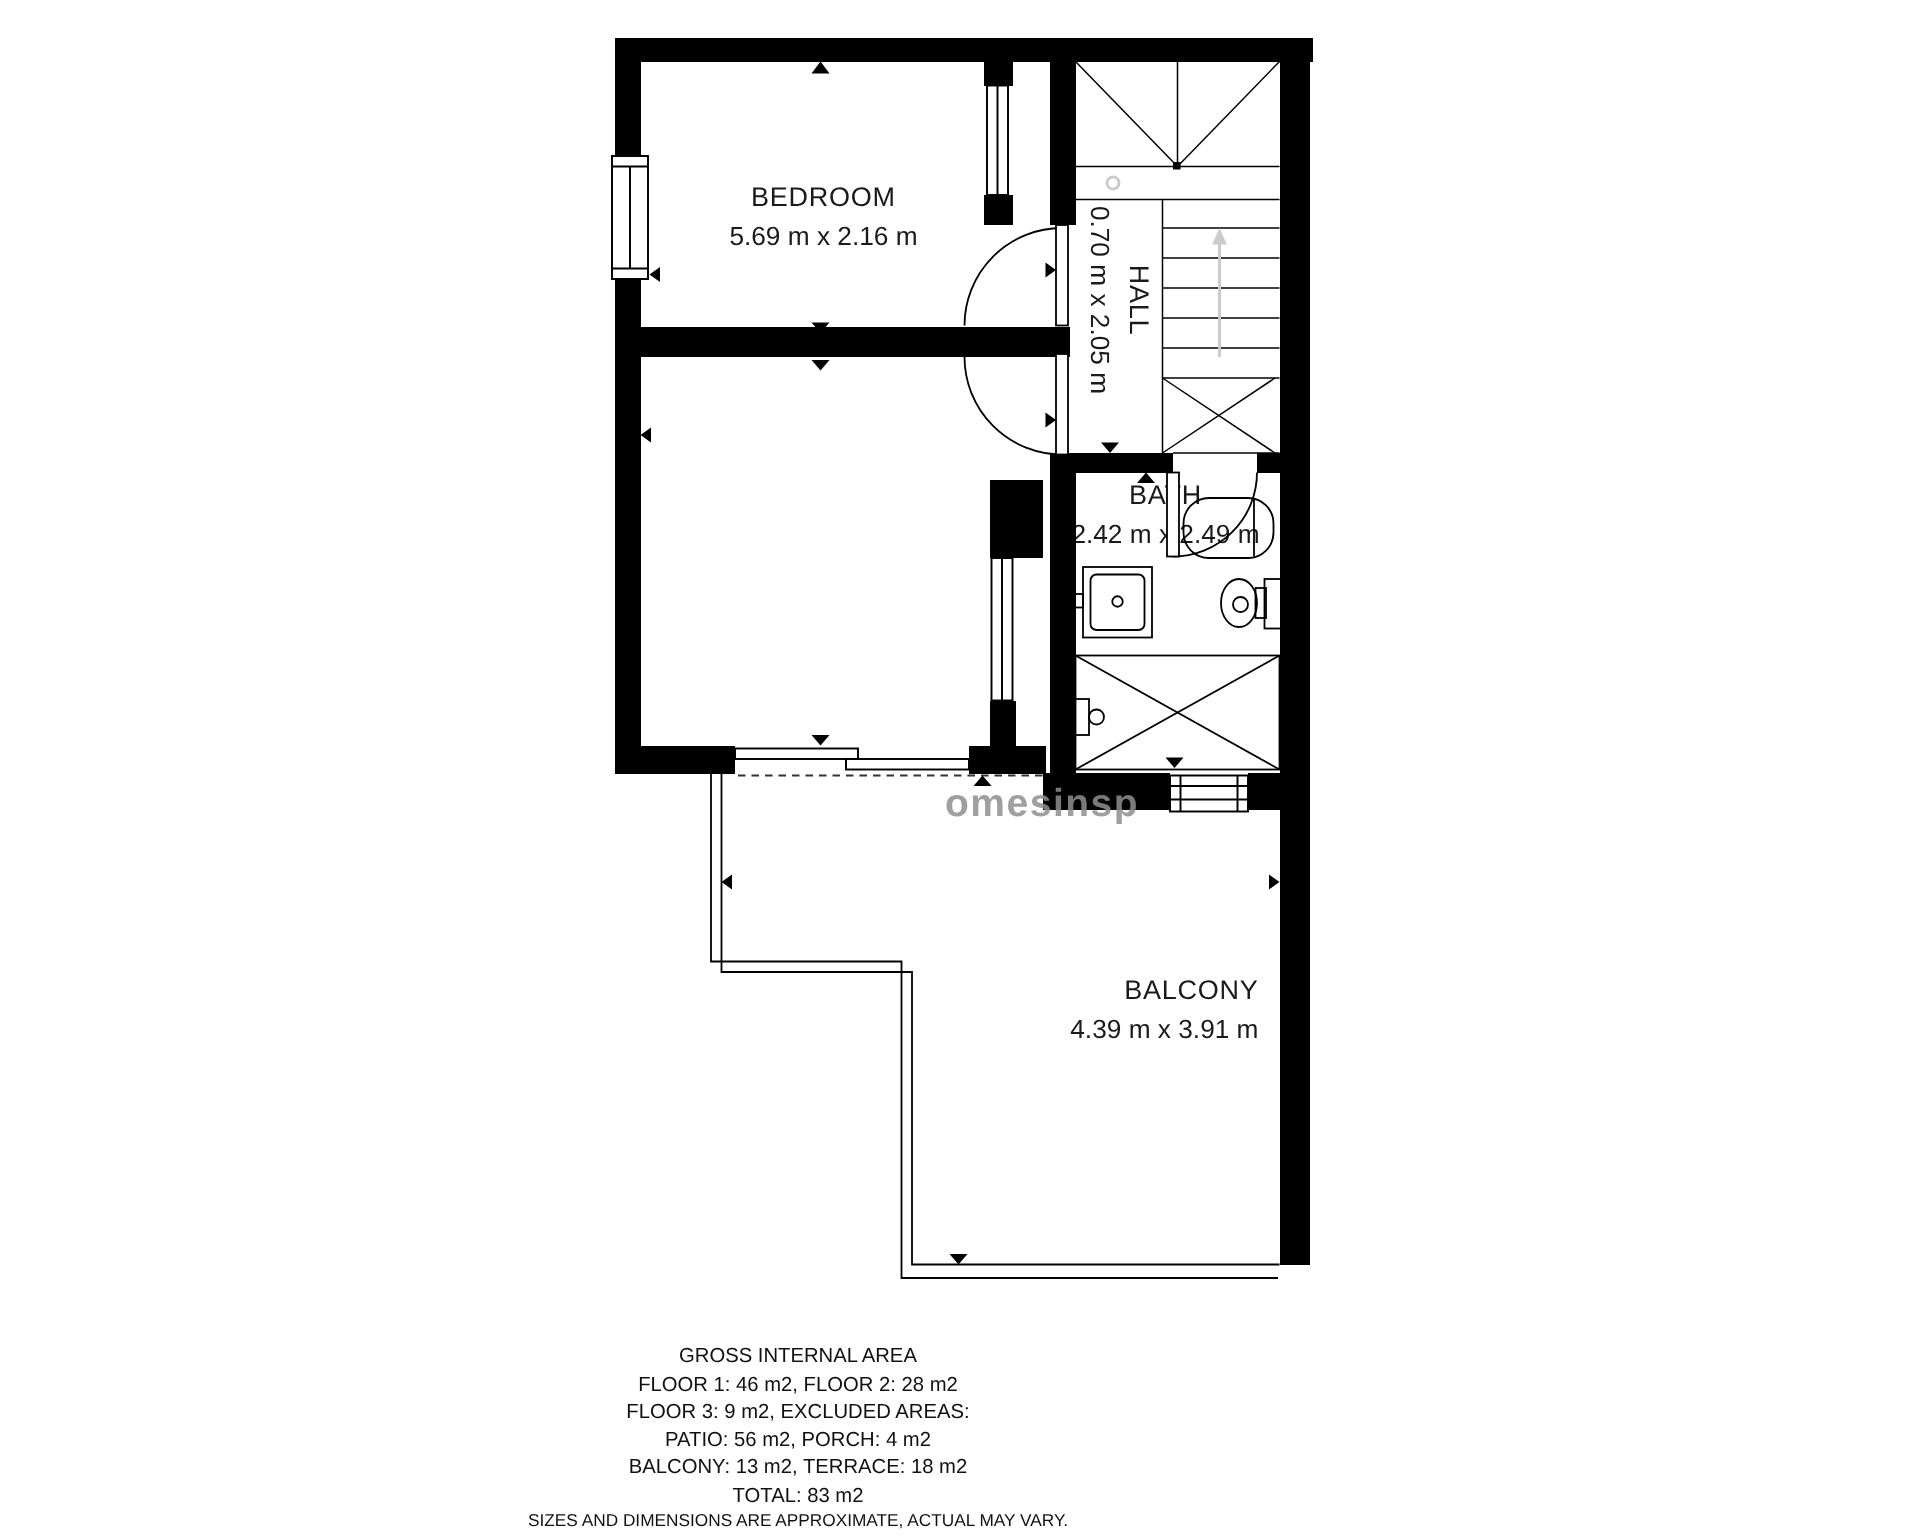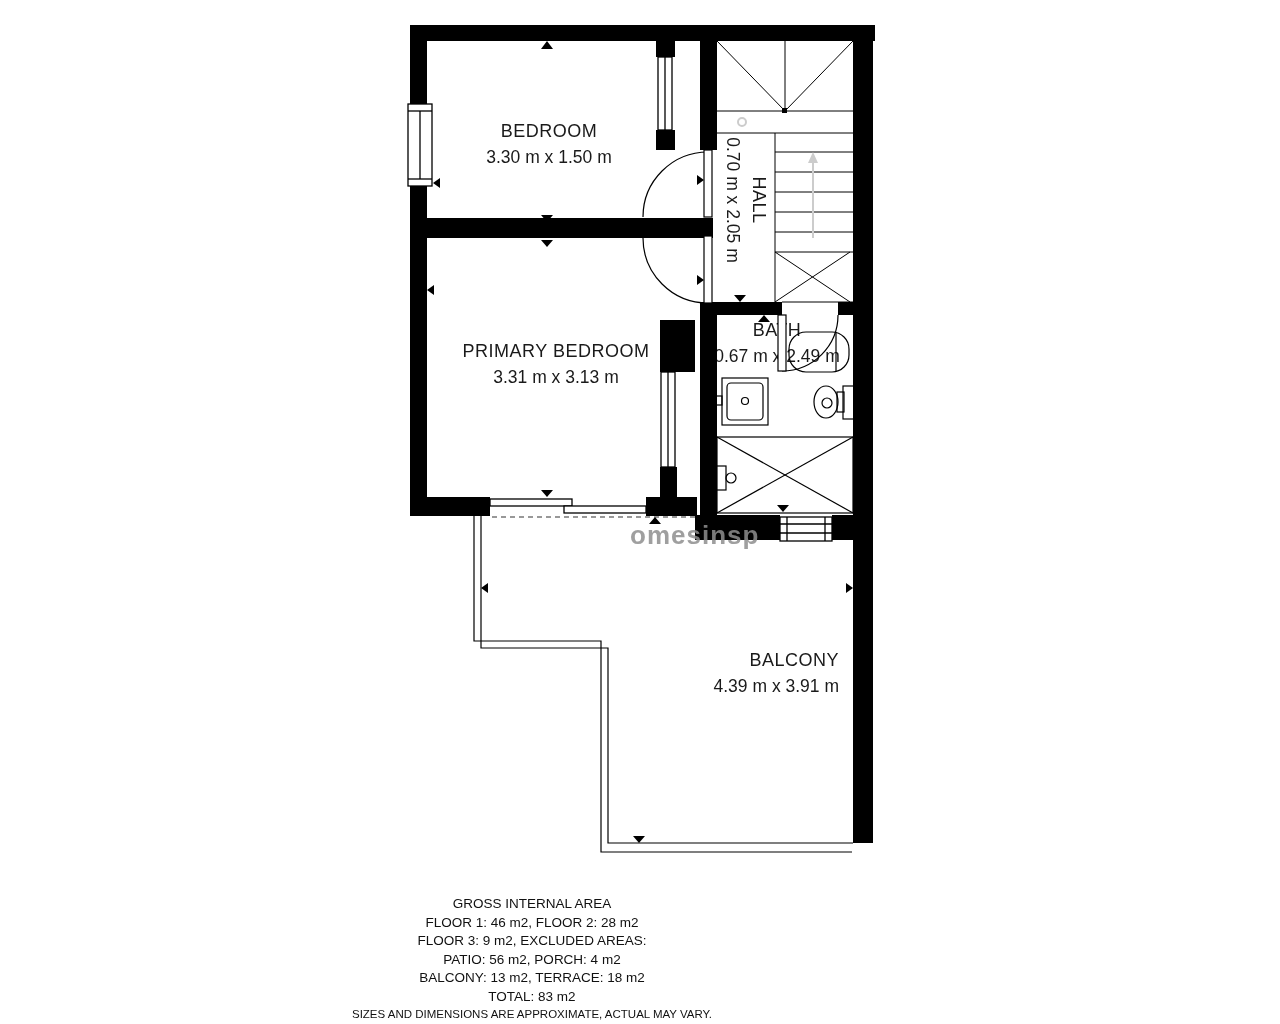--- a/index.html
+++ b/index.html
@@ -20,33 +20,29 @@
   .f-disclaimer{font-size:11.5px;line-height:17px;color:#111;margin-top:0;}
 </style>
 </head>
 <body>
 
 <div id="canvas">
 
   <div id="labels" class="layer">
     <div class="room-label" style="left:429px;top:118px;width:240px;">
       <div class="room-name">BEDROOM</div>
-      <div class="room-dims">3.30 m x 1.50 m</div>
-    </div>
-    <div class="room-label" style="left:416px;top:338px;width:280px;">
-      <div class="room-name">PRIMARY BEDROOM</div>
-      <div class="room-dims">3.31 m x 3.13 m</div>
+      <div class="room-dims">5.69 m x 2.16 m</div>
     </div>
     <div class="room-label hall-label" style="left:661px;top:174px;width:170px;height:52px;">
       <div class="room-name">HALL</div>
       <div class="room-dims">0.70 m x 2.05 m</div>
     </div>
     <div class="room-label" style="left:687px;top:317px;width:180px;">
       <div class="room-name">BATH</div>
-      <div class="room-dims">0.67 m x 2.49 m</div>
+      <div class="room-dims">2.42 m x 2.49 m</div>
     </div>
     <div class="room-label" style="left:599px;top:647px;width:240px;text-align:right;">
       <div class="room-name">BALCONY</div>
       <div class="room-dims">4.39 m x 3.91 m</div>
     </div>
   </div>
 
   <svg id="plan-svg" class="layer" viewBox="0 0 1280 1024">
 
     <g fill="#000" shape-rendering="crispEdges">

